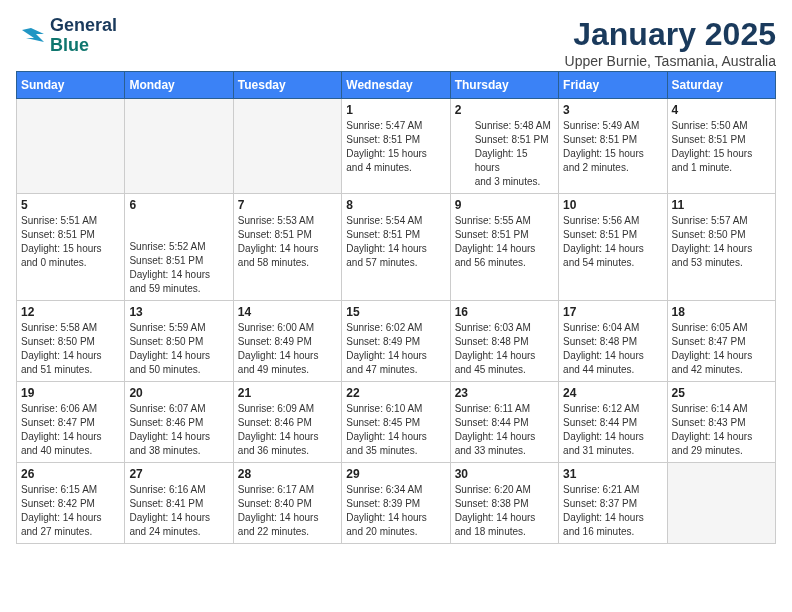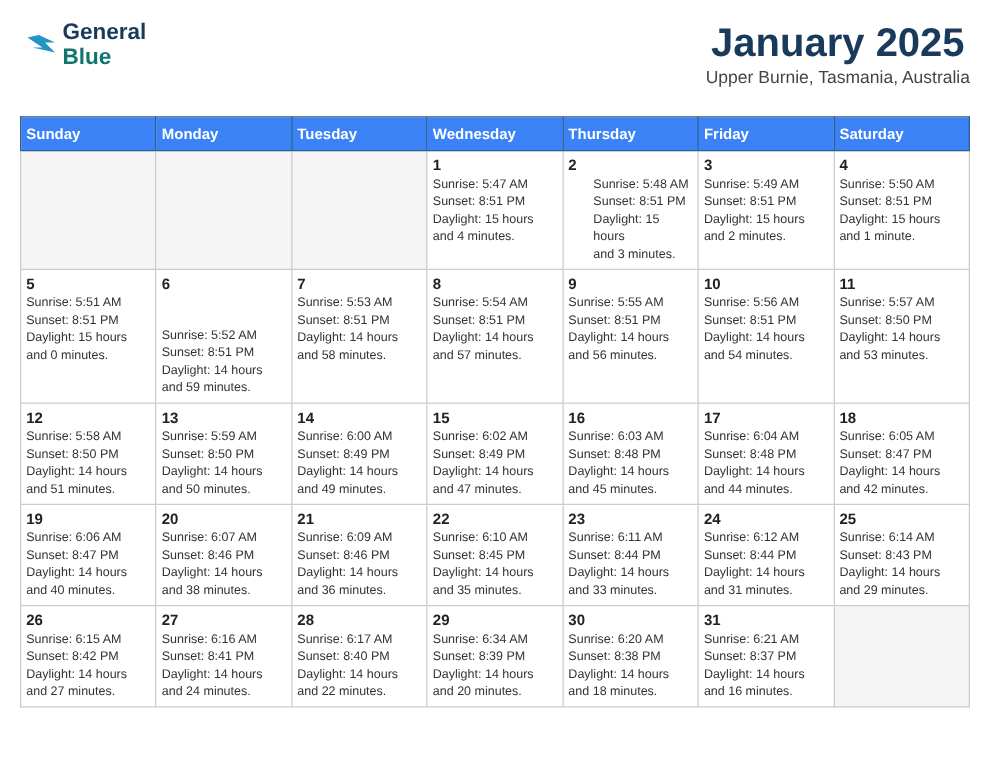--- a/index.html
+++ b/index.html
@@ -7,42 +7,42 @@
       font-family: Arial, sans-serif;
       background: #fff;
       width: 792px;
       min-height: 612px;
       padding: 16px;
     }
     .header {
       display: flex;
       justify-content: space-between;
       align-items: flex-start;
-      margin-bottom: 24px;
+      margin-bottom: 2px;
     }
     .logo {
       display: flex;
       align-items: center;
       gap: 4px;
     }
     .logo-text {
       font-size: 18px;
       font-weight: bold;
       color: #1a3a5c;
       line-height: 1.1;
     }
     .logo-text span {
       color: #0f766e;
     }
     .logo-bird {
       width: 30px;
       height: 24px;
     }
     .title-block {
-      text-align: center;
+      text-align: right;
     }
     .month-title {
       font-size: 32px;
       font-weight: bold;
       color: #1a3a5c;
     }
     .location {
       font-size: 14px;
       color: #444;
     }

